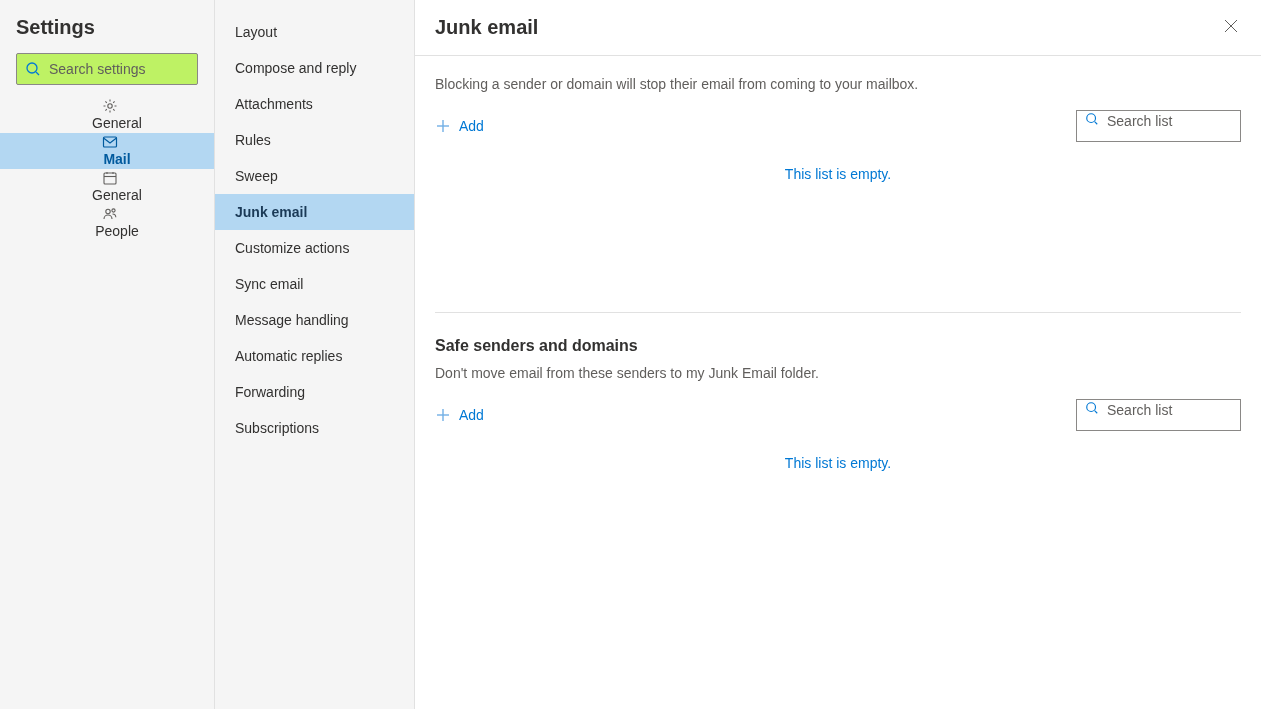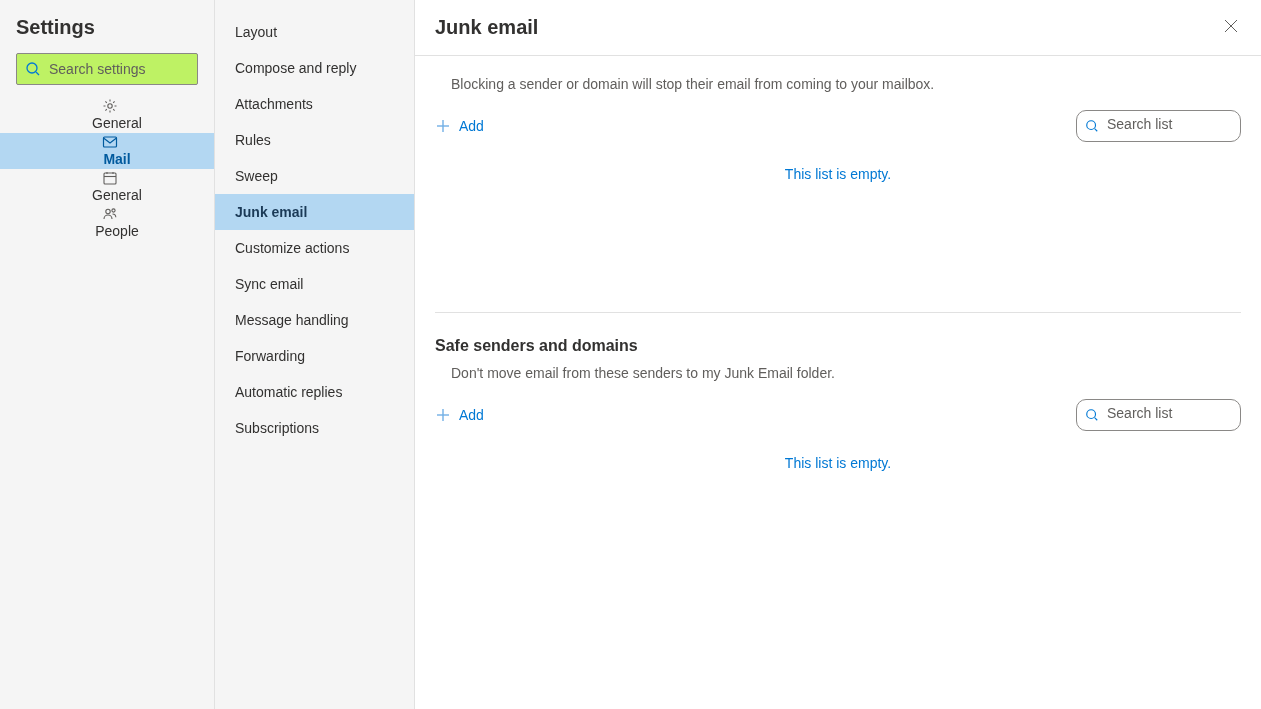--- a/index.html
+++ b/index.html
@@ -130,21 +130,21 @@
   .section:last-child { border-bottom: none; }
   .section h3 {
     font-size: 16px;
     font-weight: 600;
     margin: 0 0 10px 0;
     color: #323130;
   }
   .section .desc {
     font-size: 14px;
     color: #605e5c;
-    margin: 0 0 18px 16px;
+    margin: 0 0 18px 0;
   }
   .section-controls {
     display: flex;
     justify-content: space-between;
     align-items: center;
     margin-bottom: 18px;
   }
   .add-link {
     display: flex;
     align-items: center;
@@ -153,27 +153,27 @@
     font-size: 14px;
   }
   .add-link .plus {
     width: 16px; height:16px;
     display:flex; align-items:center; justify-content:center;
     margin-right: 8px;
     color: #71afe5;
   }
   .search-list {
     display: flex;
-    align-items: flex-end;
+    align-items: flex-start;
     height: 32px;
     width: 165px;
     border: 1px solid #8a8886;
-    border-radius: 10px;
+    border-radius: 0;
     background: #fff;
-    padding: 8px 8px;
+    padding: 1px 8px;
   }
   .search-list input {
     border: none; outline: none;
     flex:1; font-size:14px; background:transparent;
   }
   .search-list input::placeholder { color: #605e5c; }
   .empty-msg {
     text-align: center;
     color: #0078d4;
     font-size: 14px;
@@ -265,24 +265,24 @@
     <div class="sub-item">
         <span>Customize actions</span>
       </div>
     <div class="sub-item">
         <span>Sync email</span>
       </div>
     <div class="sub-item">
         <span>Message handling</span>
       </div>
     <div class="sub-item">
+        <span>Automatic replies</span>
+      </div>
+    <div class="sub-item">
         <span>Forwarding</span>
-      </div>
-    <div class="sub-item">
-        <span>Automatic replies</span>
       </div>
     <div class="sub-item">
         <span>Subscriptions</span>
       </div>
   </div>
 
   <div class="main">
     <div class="close-btn">
       <span>
         <svg width="14" height="14" viewBox="0 0 14 14" stroke="#605e5c" stroke-width="1">

